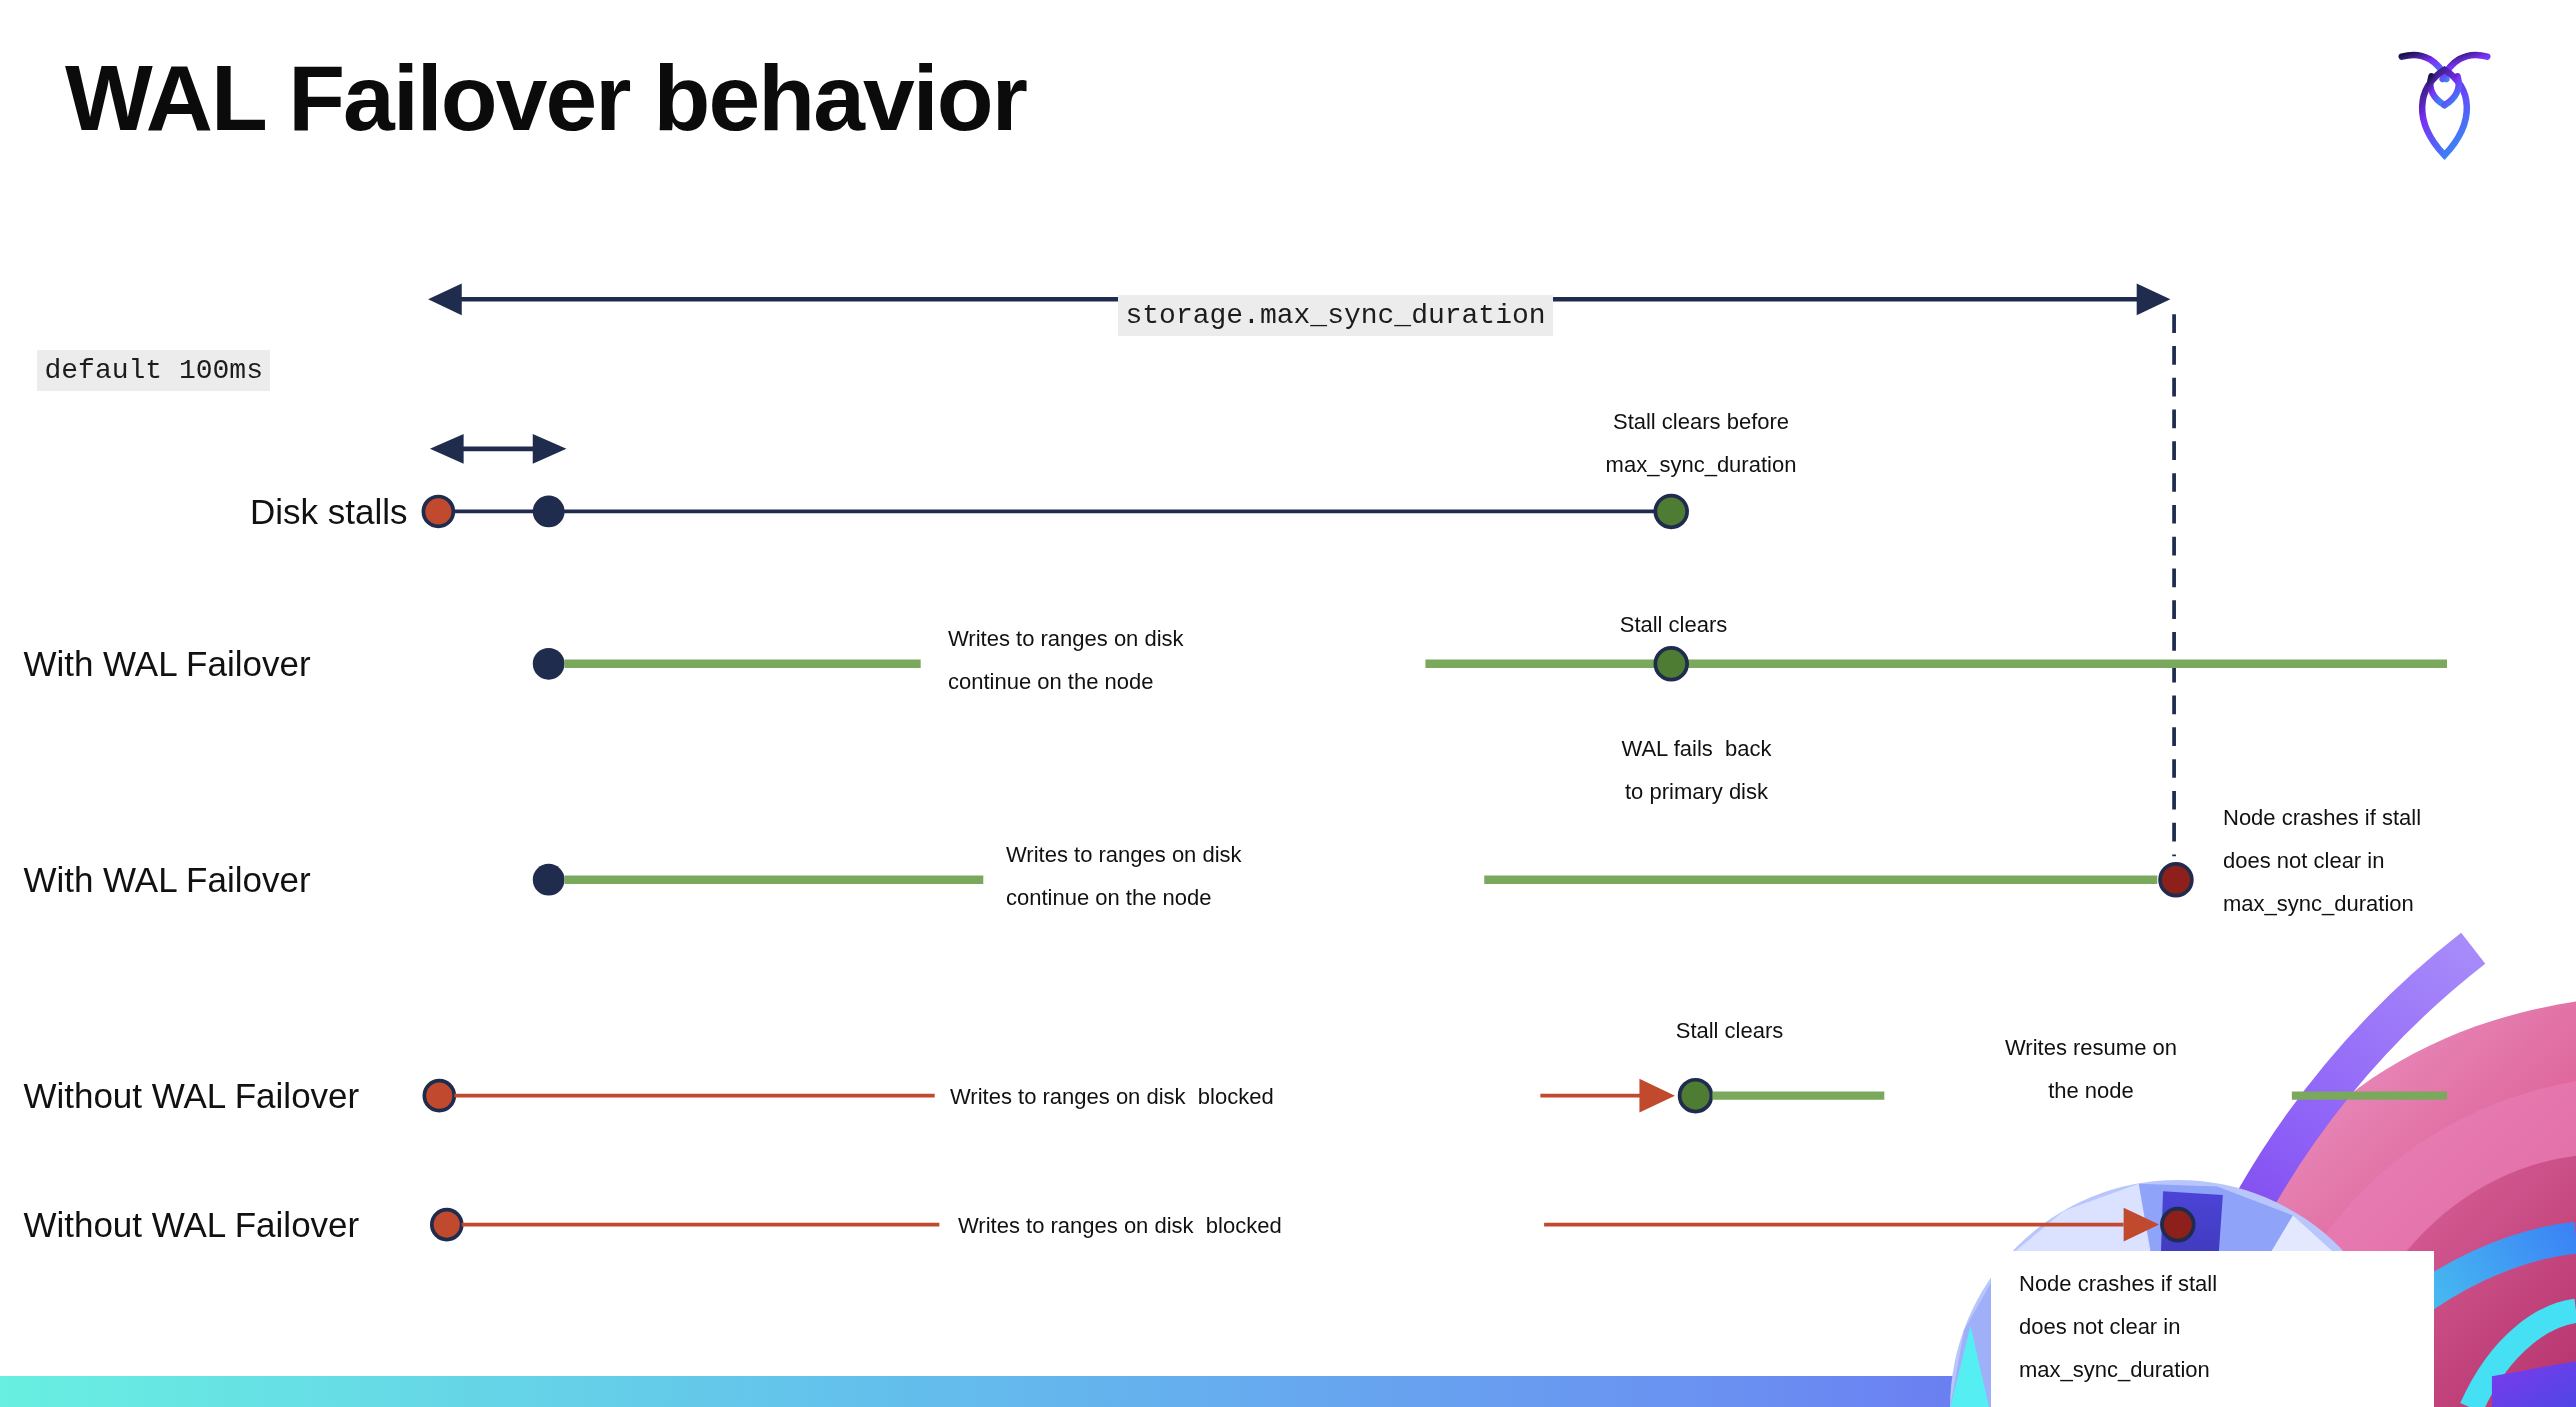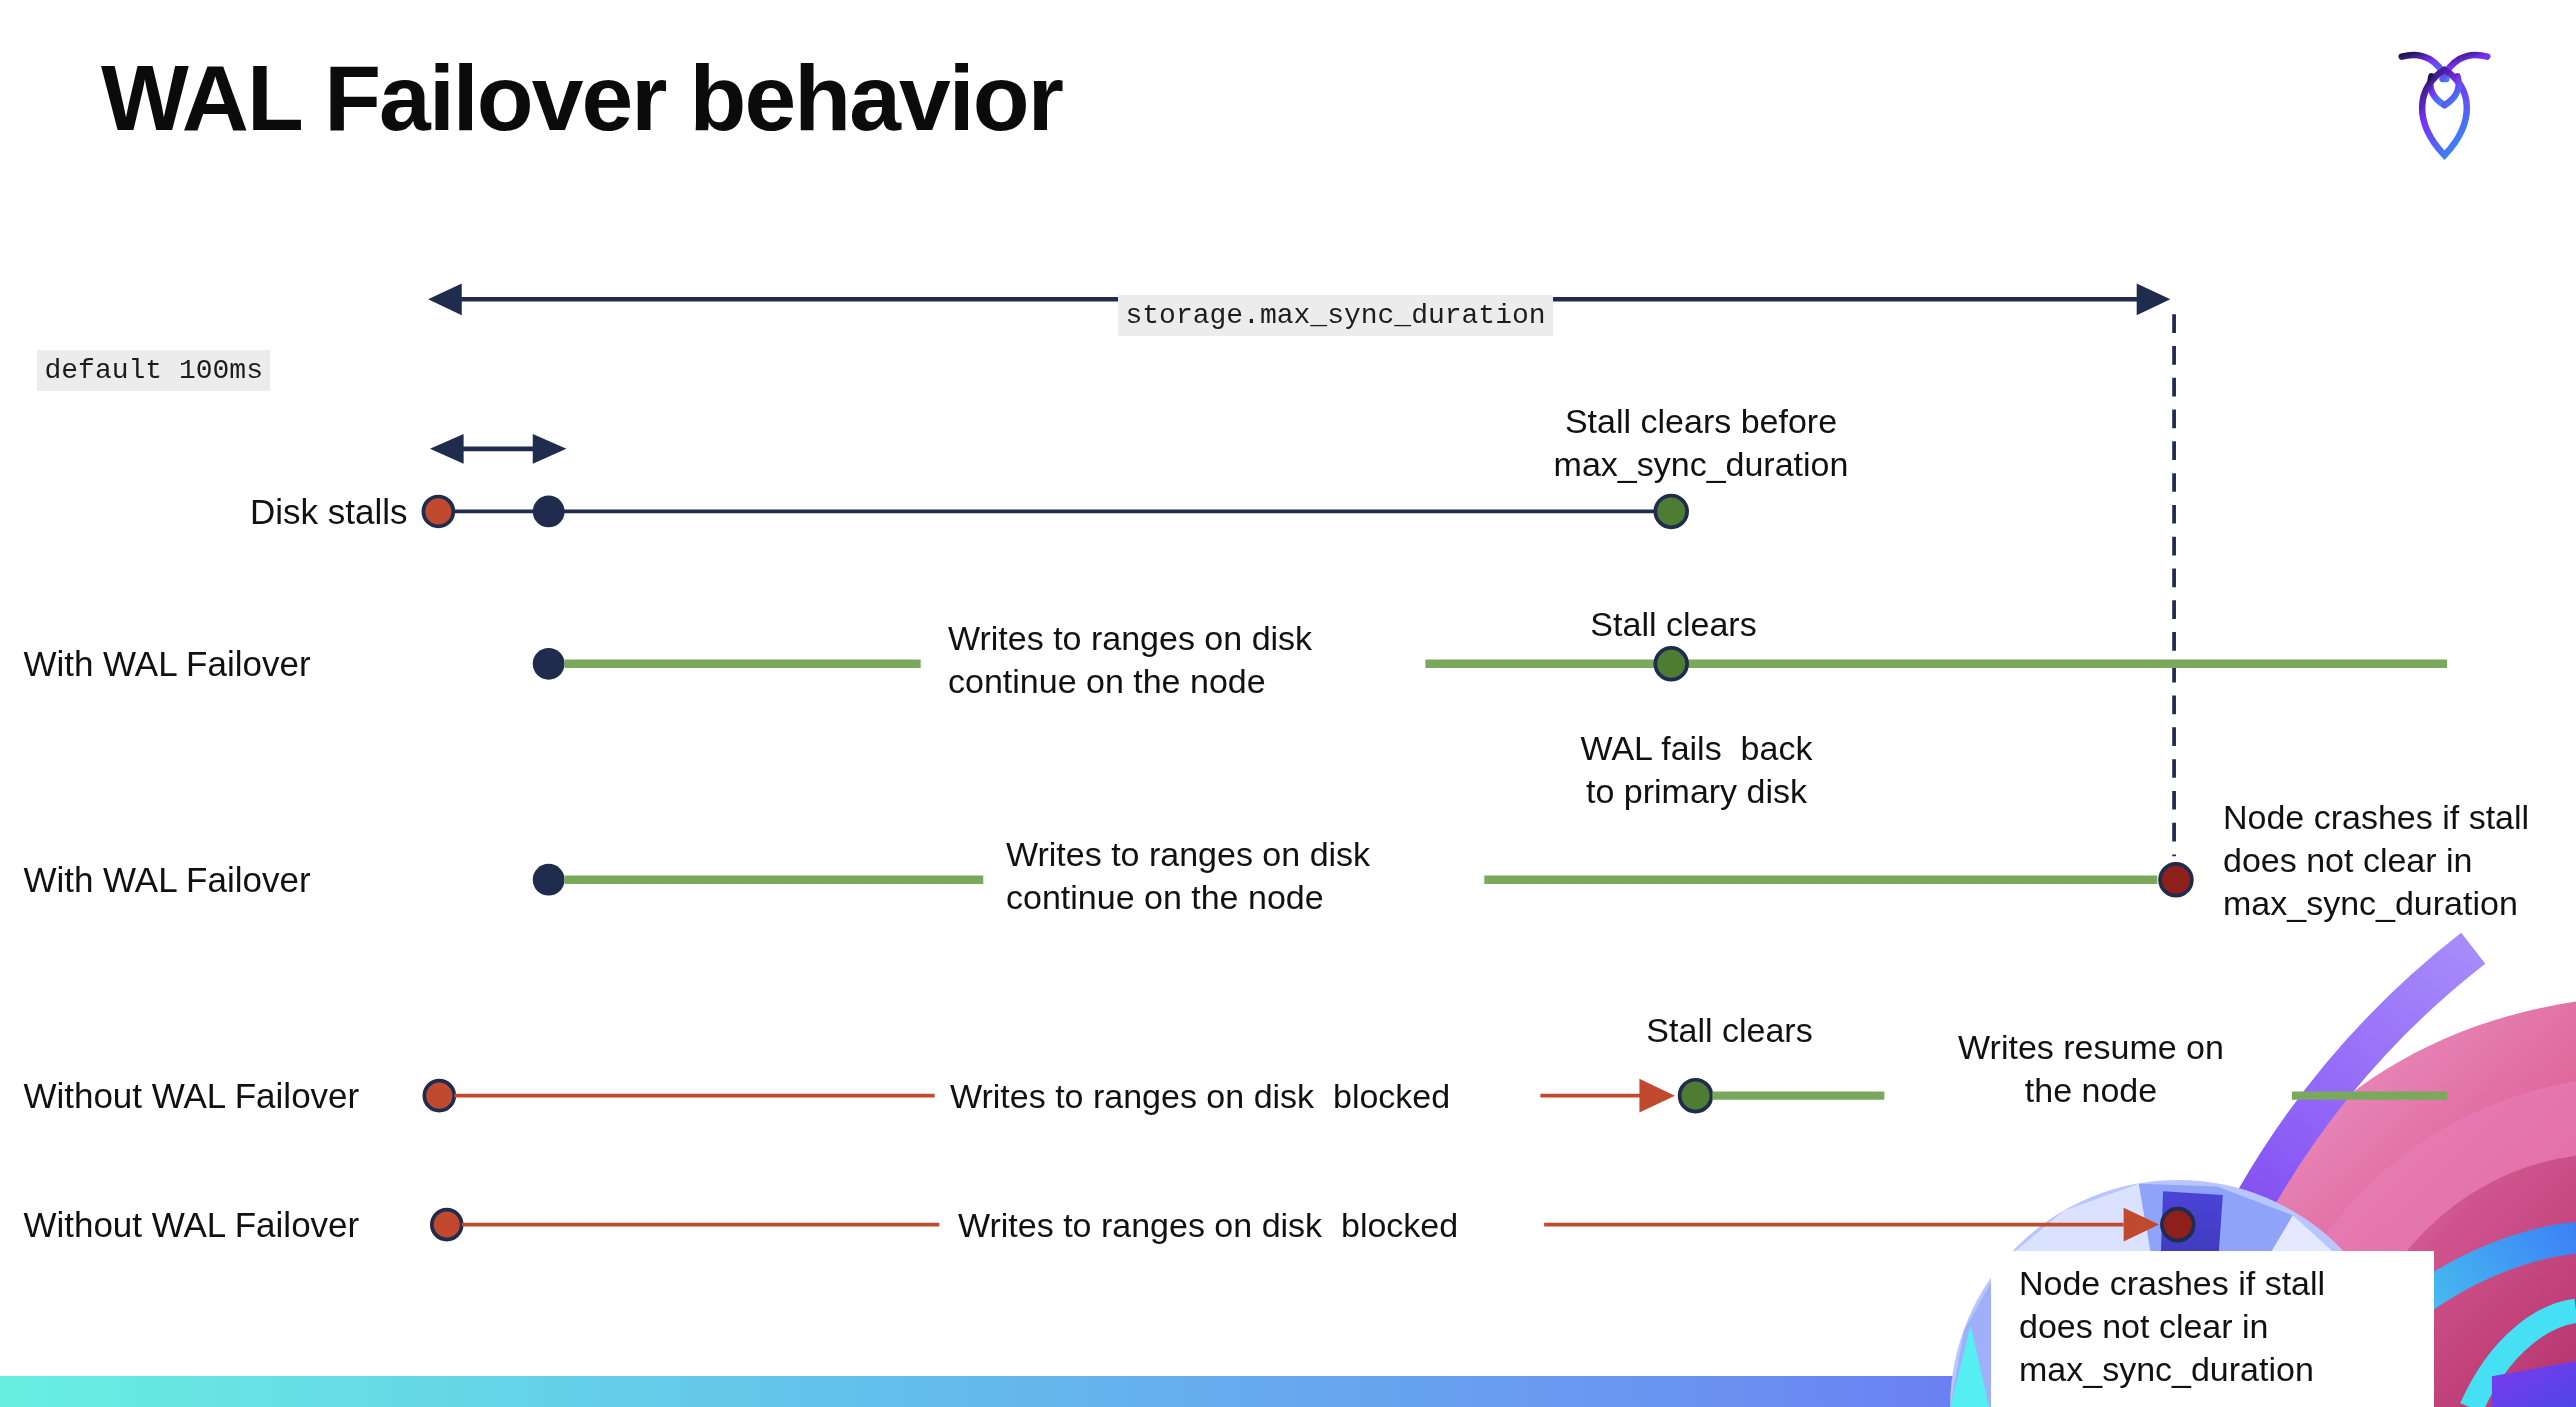--- a/index.html
+++ b/index.html
@@ -3,21 +3,21 @@
 <meta charset="utf-8">
 <style>
   html,body{margin:0;padding:0;background:#fff;}
   .slide{position:relative;width:2576px;height:1408px;background:#fff;overflow:hidden;
          font-family:"Liberation Sans",sans-serif;color:var(--c-text,#111);}
   .abs{position:absolute;}
   .title{font-size:93px;font-weight:bold;letter-spacing:-1.9px;color:#0b0b0b;z-index:5;}
   .code{font-family:"Liberation Mono","DejaVu Sans Mono",monospace;font-size:28px;line-height:37px;
         background:var(--c-code-bg,#ececec);color:#1c1c1c;padding:1.9px 7.5px;display:inline-block;z-index:5;}
   .lbl{font-size:35px;line-height:41px;white-space:nowrap;z-index:5;}
-  .note{font-size:34px;line-height:43px;white-space:pre-wrap;z-index:5;}
+  .note{font-size:22px;line-height:43px;white-space:pre-wrap;z-index:5;}
   .center{text-align:center;}
   .diagram-svg{left:0;top:0;z-index:4;}
   .l-navy{stroke:var(--c-navy,#1f2c4e);stroke-width:5;fill:none;}
   .l-thin-navy{stroke:var(--c-navy,#1f2c4e);stroke-width:4;fill:none;}
   .l-green{stroke:var(--c-green,#7aa85c);stroke-width:9;fill:none;}
   .l-red{stroke:var(--c-red,#c14a2e);stroke-width:4;fill:none;}
   .l-dash{stroke:var(--c-navy,#1f2c4e);stroke-width:4;stroke-dasharray:20 14;fill:none;}
   .ah-navy{fill:var(--c-navy,#1f2c4e);stroke:none;}
   .ah-red{fill:var(--c-red,#c14a2e);stroke:none;}
   .dot-red{fill:var(--c-red,#c14a2e);stroke:var(--c-navy,#1f2c4e);stroke-width:4;}
@@ -138,21 +138,21 @@
     <g stroke="url(#gLogo)" stroke-width="7" fill="none" stroke-linecap="round">
       <path d="M4,10 C28,3 44,16 52,34"></path>
       <path d="M96,10 C72,3 56,16 48,34"></path>
       <path d="M50,24 C80,43 84,80 50,116 C16,80 20,43 50,24 Z"></path>
       <path d="M50,116 L50,62"></path>
       <path d="M50,62 C38,55 32,44 36,31"></path>
       <path d="M50,62 C62,55 68,44 64,31"></path>
     </g>
   </svg>
 
-  <div class="abs title" style="left:65px;top:45px;margin-left:36px;">WAL Failover behavior</div>
+  <div class="abs title" style="left:65px;top:45px;">WAL Failover behavior</div>
 
   <div class="abs code" style="left:1118px;top:256px;margin-top:39px;">default 20s</div>
   <div class="abs code" style="left:1118px;top:295px;text-align:right;">storage.max_sync_duration</div>
   <div class="abs code" style="left:37px;top:350px;">default 100ms</div>
 
   <div class="abs lbl" style="left:229px;top:491px;margin-left:21px;">Disk stalls</div>
   <div class="abs lbl" style="left:23.4px;top:643px;">With WAL Failover</div>
   <div class="abs lbl" style="left:23.4px;top:859px;">With WAL Failover</div>
   <div class="abs lbl" style="left:23.4px;top:1075px;">Without WAL Failover</div>
   <div class="abs lbl" style="left:23.4px;top:1204px;">Without WAL Failover</div>

